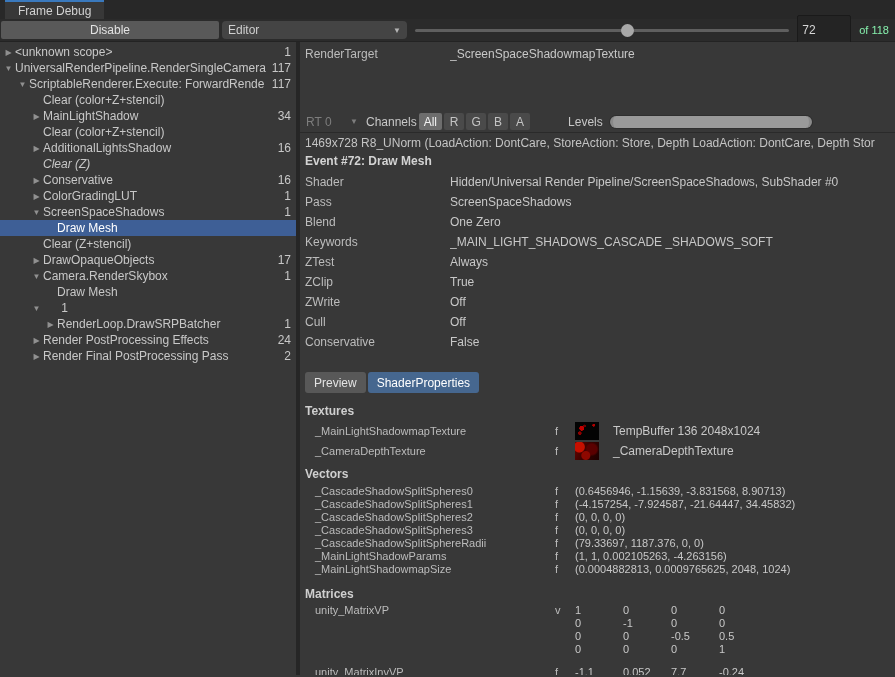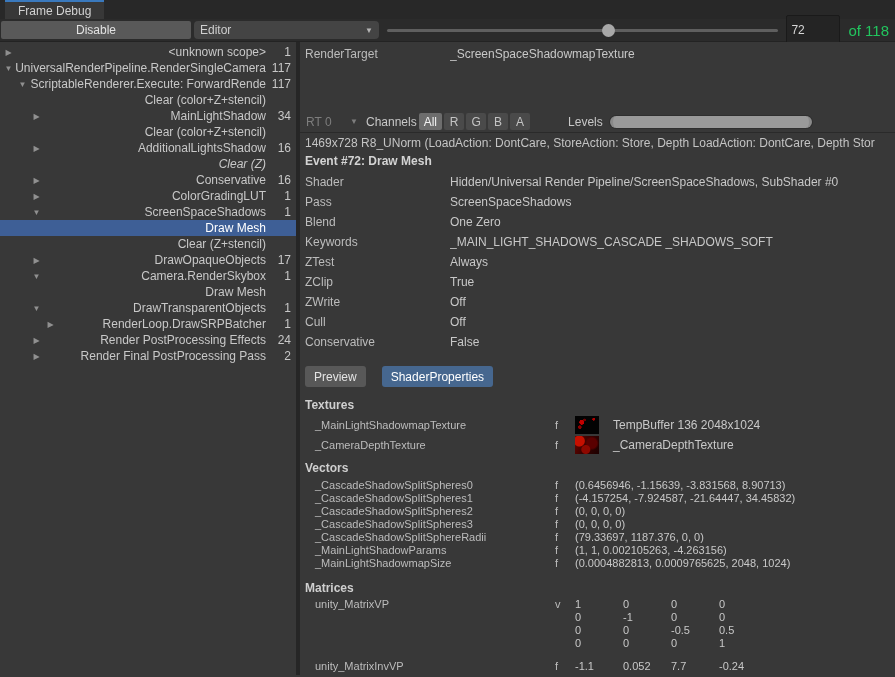--- a/index.html
+++ b/index.html
@@ -7,44 +7,44 @@
   body { font-family:"Liberation Sans","DejaVu Sans",sans-serif; }
   .window { position:relative; width:895px; height:677px; background:#383838; overflow:hidden; color:#c8c8c8; }
 
   
   .tabstrip { height:19px; background:#282828; display:flex; align-items:flex-end; }
   .tab { margin-left:5px; height:19px; padding:0 13px; background:#383838; border-top:2px solid #3a79bd;
          font-size:12px; color:#d2d2d2; display:flex; align-items:center; }
 
   
   .toolbar { height:23px; background:#2b2b2b; border-bottom:1px solid #232323; display:flex; align-items:center; }
-  .btn-disable { width:190px; height:18px; margin:0 1px; background:#595959; border-radius:2px;
+  .btn-disable { width:218px; height:18px; margin:0 1px; background:#595959; border-radius:2px;
                  font-size:12px; color:#e2e2e2; display:flex; align-items:center; justify-content:center; }
   .dd-editor { width:185px; height:18px; margin-left:2px; background:#444444; border-radius:4px; padding:0 6px;
                font-size:12px; color:#cfcfcf; display:flex; align-items:center; }
   .dd-editor .caret { margin-left:auto; font-size:8px; color:#b4b4b4; }
   .slider-wrap { flex:1; height:18px; position:relative; margin:0 8px; }
   .slider-track { position:absolute; left:0; right:0; top:8px; height:3px; background:#5f5f5f; border-radius:2px; }
   .slider-thumb { position:absolute; top:3px; left:55%; width:13px; height:13px; border-radius:50%; background:#a8a8a8; }
   .num-field { width:54px; height:17px; background:#242424; border:1px solid #1a1a1a; border-radius:2px;
                font-family:"Liberation Sans",sans-serif; font-size:12px; color:#d6d6d6; padding:14px 4px; }
-  .of-label { font-size:15px; color:#22c55e; margin:0 6px 0 8px; white-space:nowrap; }
+  .of-label { font-size:11px; color:#86efac; margin:0 6px 0 8px; white-space:nowrap; }
 
   
   .content { display:flex; height:633px; }
   .tree { width:296px; background:#383838; padding-top:2px; overflow:hidden; flex:none; }
   .splitter { width:4px; background:#262626; flex:none; }
   .detail { flex:1; background:#383838; overflow:hidden; }
 
   
   .tree-row { height:16px; display:flex; align-items:center; font-size:12px; color:#c8c8c8; white-space:nowrap; }
   .tree-row.selected { background:#3e5f96; color:#ffffff; }
   .tree-row .arrow { width:13px; flex:none; font-size:8px; color:#909090; text-align:center; }
   .tree-row.selected .arrow { color:#d8d8d8; }
-  .tree-row .t-label { flex:1; min-width:0; overflow:hidden;text-align:right; }
+  .tree-row .t-label { flex:1; min-width:0; overflow:hidden; }
   .tree-row .t-count { flex:none; width:30px; text-align:right; padding-right:5px; }
 
   
   .rt-row { height:16px; margin-top:5px; display:flex; font-size:12px; }
   .col-label { width:150px; padding-left:5px; flex:none; color:#bcbcbc; white-space:nowrap; }
   .col-value { flex:1; min-width:0; color:#c8c8c8; white-space:nowrap; overflow:hidden; }
 
   .rt-toolbar { height:22px; display:flex; align-items:center; border-bottom:1px solid #2a2a2a; padding-left:4px;margin-top:48px; }
   .dd-rt { width:56px; height:16px; font-size:12px; color:#7d7d7d; display:flex; align-items:center; padding:0 2px; }
   .dd-rt .caret { margin-left:auto; font-size:8px; color:#7d7d7d; }
@@ -57,21 +57,21 @@
   .minmax .bar { width:100%; height:12px; background:#9a9a9a; border-radius:6px; border-left:3px solid #8a8a8a;
                  border-right:3px solid #8a8a8a; }
 
   .format-line { height:16px; margin-top:3px; padding-left:5px; font-size:12px; color:#c4c4c4;
                  white-space:nowrap; overflow:hidden; }
   .event-title { height:16px; margin-top:2px; padding-left:5px; font-size:12px; font-weight:bold; color:#d4d4d4; }
 
   .prop-row { height:20px; display:flex; align-items:center; font-size:12px; }
 
   
-  .sp-tabs { margin:14px 0 0 5px; display:flex; gap:16px; }
+  .sp-tabs { margin:20px 0 0 5px; display:flex; gap:2px; }
   .sp-tab { height:21px; padding:0 9px; border-radius:3px; background:#585858; color:#e4e4e4; font-size:12px;
             display:flex; align-items:center; }
   .sp-tab.selected { background:#46678f; color:#ffffff; }
 
   
   .sp { margin-top:11px; }
   .sec-header { height:15px; padding-left:5px; font-size:12px; font-weight:bold; color:#cfcfcf; margin-bottom:2px; }
   .sp-row { display:flex; align-items:center; height:13px; font-size:11px; }
   .sp-name { width:255px; padding-left:15px; flex:none; color:#bcbcbc; white-space:nowrap; overflow:hidden; }
   .sp-type { width:20px; flex:none; color:#bcbcbc; }
@@ -217,21 +217,20 @@
   </div>
 
   <div class="tree-row" style="padding-left: 44px;">
     <span class="arrow"></span>
     <span class="t-label">Draw Mesh</span>
     <span class="t-count"></span>
   </div>
 
   <div class="tree-row" style="padding-left: 30px;">
     <span class="arrow">▼</span>
-    <span class="t-label">DrawTransparentObjects</span>
     <span class="t-count">1</span>
   </div>
 
   <div class="tree-row" style="padding-left: 44px;">
     <span class="arrow">▶</span>
     <span class="t-label">RenderLoop.DrawSRPBatcher</span>
     <span class="t-count">1</span>
   </div>
 
   <div class="tree-row" style="padding-left: 30px;">

